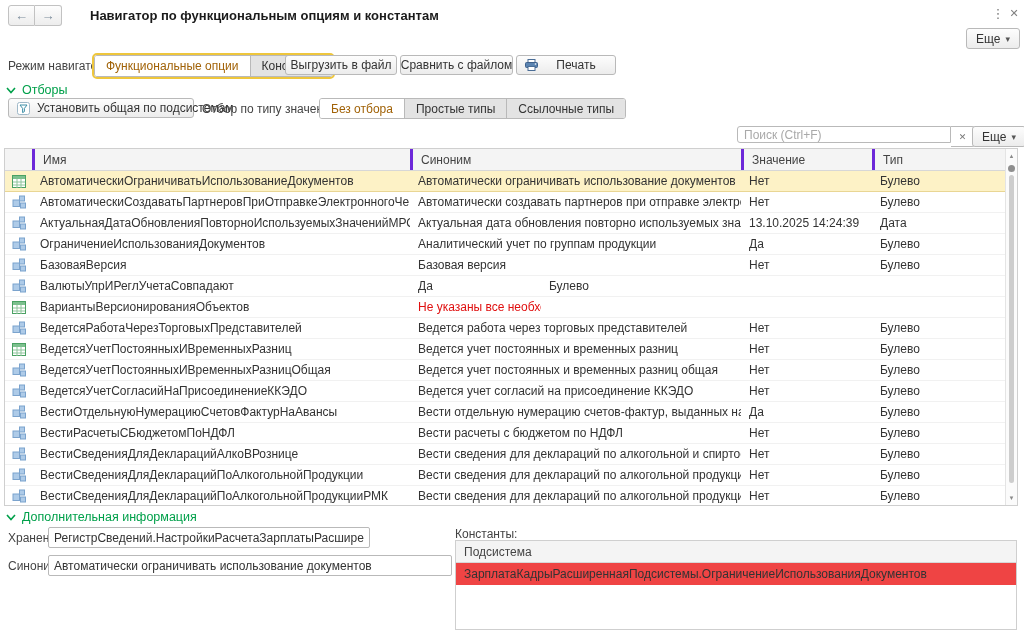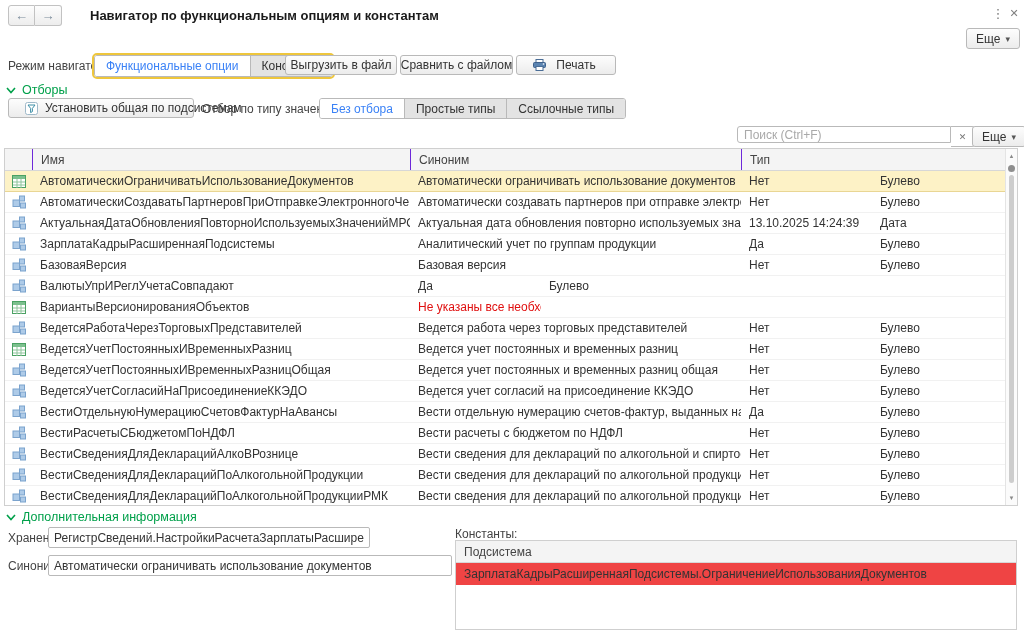--- a/index.html
+++ b/index.html
@@ -23,33 +23,33 @@
   .wtitle { left:90px; top:8px; font-size:13px; font-weight:bold; color:#1a1a1a; }
 
   .sysicon { top:5px; color:#808080; font-size:13px; width:16px; height:16px;
     display:flex; align-items:center; justify-content:center; cursor:pointer; }
 
   
   .btn {
     height:20px; background:linear-gradient(#fdfdfd,#ececec);
     border:1px solid #b9b9b9; border-radius:3px;
     display:inline-flex; align-items:center; justify-content:center;
-    font-size:12px; color:#333; padding:0 16px; cursor:pointer; white-space:nowrap;
+    font-size:12px; color:#333; padding:0 8px; cursor:pointer; white-space:nowrap;
   }
   .btn .caret { font-size:9px; color:#555; margin-left:5px; }
 
   
   .toggle { display:inline-flex; border:1px solid #b9b9b9; border-radius:3px; overflow:hidden; height:22px; }
   .toggle.focus { outline:2px solid #eec63c; outline-offset:0px; }
   .toggle .opt {
     padding:0 11px; display:flex; align-items:center; background:#e3e3e3;
     border-left:1px solid #b9b9b9; color:#333; cursor:pointer; white-space:nowrap;
   }
   .toggle .opt:first-child { border-left:none; }
-  .toggle .opt.sel { background:#fff; color:#3b82f6; }
+  .toggle .opt.sel { background:#fff; color:#a16207; }
 
   .grnhead { display:flex; align-items:center; color:#00a04a; font-size:12.5px; cursor:pointer; }
   .grnhead svg { margin-right:6px; }
 
   .lbl { color:#444; }
 
   
   .searchwrap { left:737px; top:126px; display:flex; }
   .searchinput {
     width:214px; height:17px; border:1px solid #b9b9b9; border-radius:3px 0 0 3px;
@@ -61,21 +61,21 @@
     background:#fff; display:flex; align-items:center; justify-content:center;
     color:#777; font-size:11px; cursor:pointer;
   }
 
   
   .maintable {
     left:4px; top:148px; width:1014px; height:358px;
     border:1px solid #cfcfcf; background:#fff; overflow:hidden;
   }
   .thead { display:flex; height:22px; background:#f4f4f4; border-bottom:1px solid #d7d7d7; color:#444; }
-  .thead .cell { display:flex; align-items:center; border-left:1px solid #6d28d9; }
+  .thead .cell { display:flex; align-items:center; border-left:3px solid #6d28d9; }
   .thead .cell:first-child { border-left:none; }
   .trow { display:flex; height:21px; border-bottom:1px solid #f1f1f1; background:#fff; cursor:pointer; }
   .trow.sel { background:#fdf2c6; border-bottom:1px solid #e9d694; }
   .cell { padding:0 8px; display:flex; align-items:center; overflow:hidden; white-space:nowrap; }
   .c-icon { width:27px; padding:0; justify-content:center; flex:none; }
   .c-name { width:378px; flex:none; }
   .c-syn  { width:331px; flex:none; }
   .c-val  { width:131px; flex:none; }
   .c-type { flex:1; }
   .cell.err { color:#e01010; }
@@ -168,20 +168,21 @@
 <button class="abs btn" style="left:972px; top:126px; height:21px; padding:0 9px;">
   <span>Еще</span>
     <span class="caret">▾</span>
 </button>
 
 <div class="abs maintable">
   <div class="thead">
     <div class="cell c-icon"></div>
     <div class="cell c-name">Имя</div>
     <div class="cell c-syn">Синоним</div>
+    <div class="cell c-val">Значение</div>
     <div class="cell c-type">Тип</div>
     <div style="width:12px; flex:none;"></div>
   </div>
   <div>
       <div class="trow sel">
         <div class="cell c-icon">
   <svg width="14" height="13" viewBox="0 0 14 13">
     <rect x="0.5" y="0.5" width="13" height="12" fill="#ffffff" stroke="#4aa163"></rect>
     <rect x="1" y="1" width="12" height="3" fill="#7cc08e"></rect>
     <line x1="1" y1="7" x2="13" y2="7" stroke="#8fc49c" stroke-width="1"></line>
@@ -222,21 +223,21 @@
         <div class="cell c-type">Дата</div>
       </div>
       <div class="trow">
         <div class="cell c-icon">
   <svg width="14" height="14" viewBox="0 0 14 14">
     <rect x="1" y="5" width="6.5" height="6.5" fill="#aecbe8" stroke="#7ba3cd"></rect>
     <rect x="7.5" y="1" width="5" height="5" fill="#aecbe8" stroke="#7ba3cd"></rect>
     <rect x="8.5" y="8" width="5" height="5" fill="#aecbe8" stroke="#7ba3cd"></rect>
   </svg>
 </div>
-        <div class="cell c-name">ЗарплатаКадрыРасширеннаяПодсистемы</div>
+        <div class="cell c-name">ОграничениеИспользованияДокументов</div>
         <div class="cell c-syn">Аналитический учет по группам продукции</div>
         <div class="cell c-val">Да</div>
         <div class="cell c-type">Булево</div>
       </div>
       <div class="trow">
         <div class="cell c-icon">
   <svg width="14" height="14" viewBox="0 0 14 14">
     <rect x="1" y="5" width="6.5" height="6.5" fill="#aecbe8" stroke="#7ba3cd"></rect>
     <rect x="7.5" y="1" width="5" height="5" fill="#aecbe8" stroke="#7ba3cd"></rect>
     <rect x="8.5" y="8" width="5" height="5" fill="#aecbe8" stroke="#7ba3cd"></rect>

